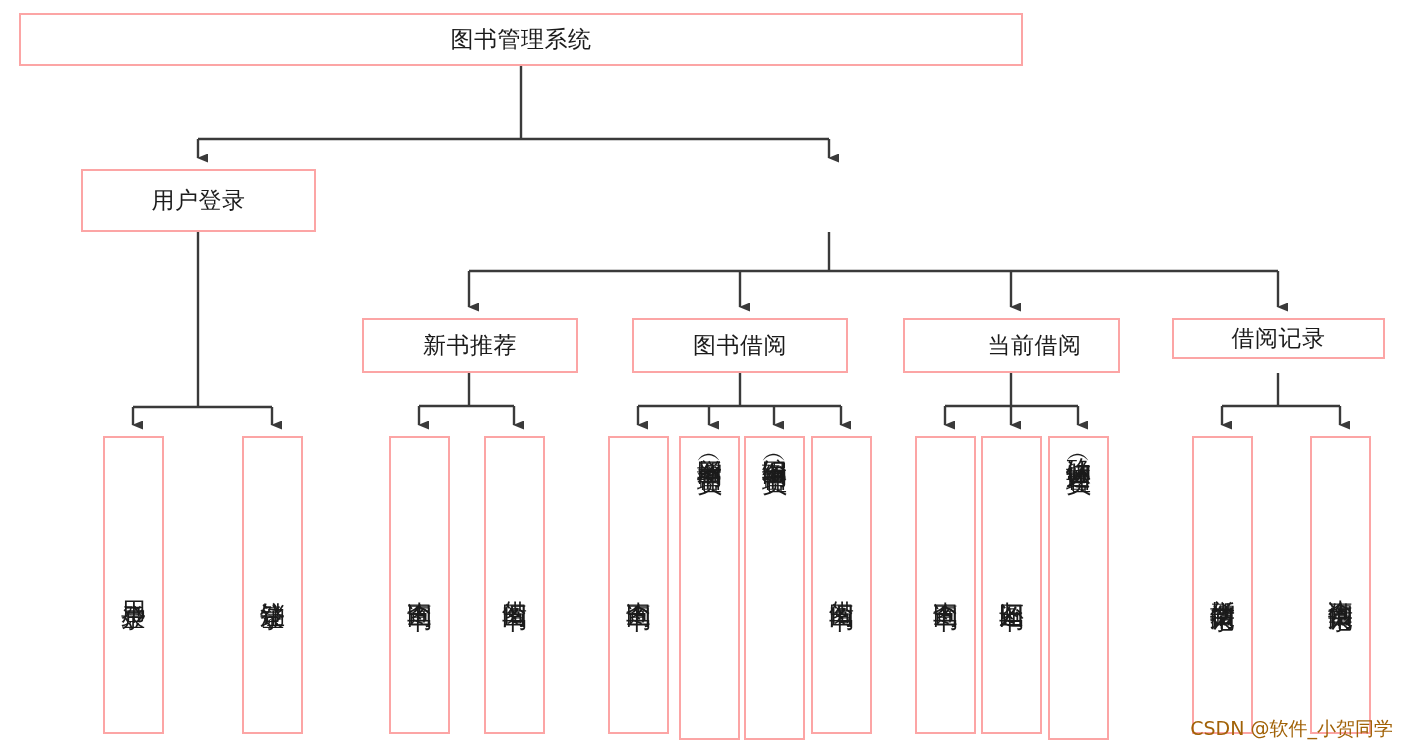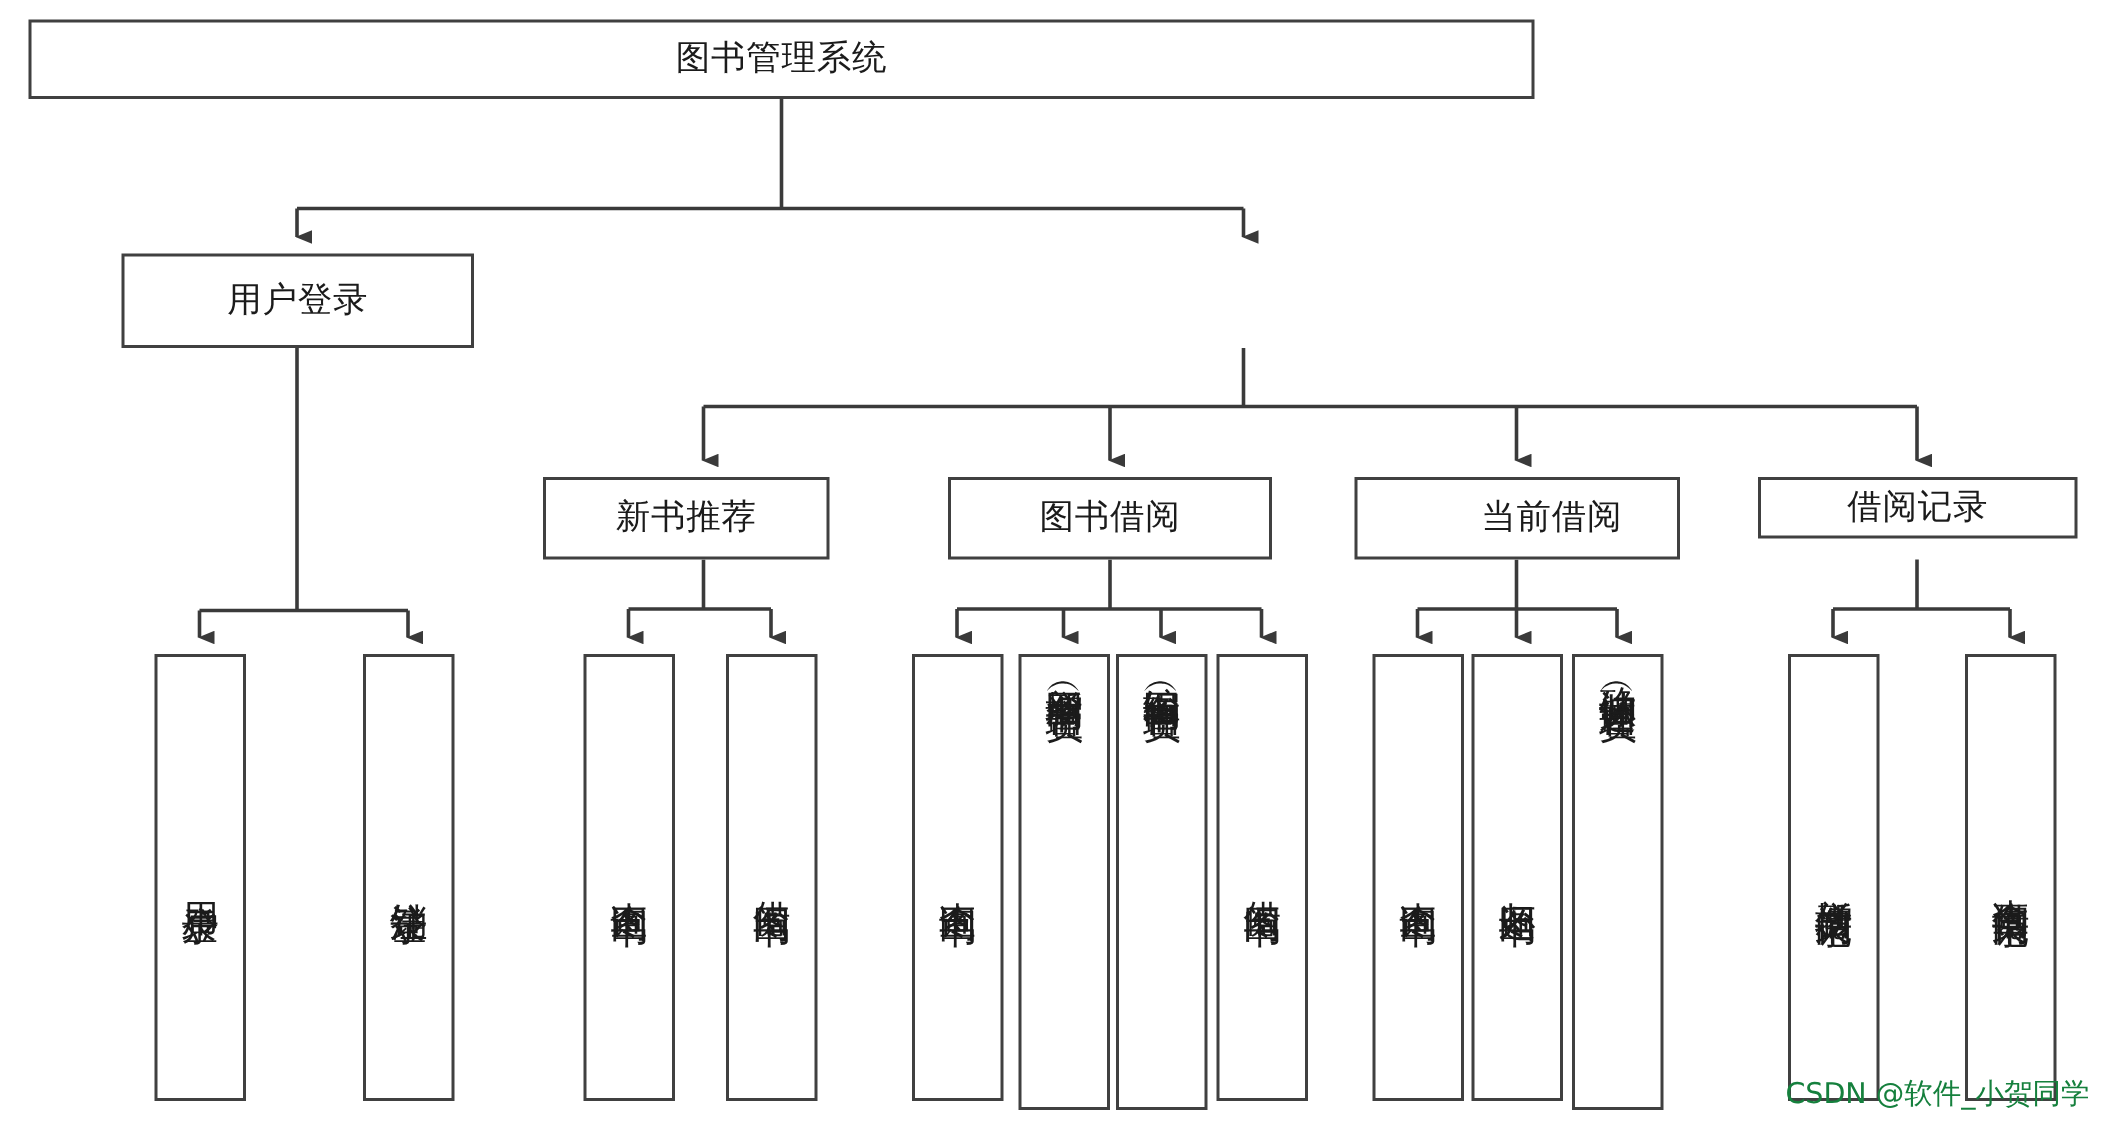--- a/index.html
+++ b/index.html
@@ -17,21 +17,21 @@
   }
   svg.edges {
     position: absolute;
     left: 0; top: 0;
     width: 1405px;
     height: 747px;
   }
   .node {
     position: absolute;
     box-sizing: border-box;
-    border: 2px solid #404040;
+    border: 2px solid #fca5a5;
     background: #ffffff;
     display: flex;
     align-items: center;
     justify-content: center;
     color: #1b1b1b;
     z-index: 2;
   }
   .node .label {
     text-align: center;
     line-height: 1.18;
@@ -54,21 +54,21 @@
     white-space: nowrap;
   }
   .node.vert.mid {
     align-items: center;
   }
   .watermark {
     position: absolute;
     right: 12px;
     bottom: 5px;
     font-size: 19px;
-    color: #15803d;
+    color: #a16207;
     z-index: 5;
     white-space: nowrap;
     font-family: "DejaVu Sans", sans-serif;
   }
 </style>
 </head>
 <body>
 
 <div id="canvas">
 
@@ -123,21 +123,21 @@
   </svg>
 
   <div class="node horiz" id="n-root" style="left: 19px; top: 13px; width: 1004px; height: 53px;">
     <span class="label">图书管理系统</span>
   </div>
 
   <div class="node horiz" id="n-l2-0" style="left: 81px; top: 169px; width: 235px; height: 63px;">
     <span class="label">用户登录</span>
   </div>
 
-  <div class="node horiz" id="n-l3-0" style="left: 362px; top: 318px; width: 191px; height: 55px;">
+  <div class="node horiz" id="n-l3-0" style="left: 362px; top: 318px; width: 216px; height: 55px;">
     <span class="label">新书推荐</span>
   </div>
   <div class="node horiz" id="n-l3-1" style="left: 632px; top: 318px; width: 216px; height: 55px;">
     <span class="label">图书借阅</span>
   </div>
   <div class="node horiz" id="n-l3-2" style="left: 903px; top: 318px; width: 217px; height: 55px; padding-left: 46px;">
     <span class="label">当前借阅</span>
   </div>
   <div class="node horiz" id="n-l3-3" style="left: 1172px; top: 318px; width: 213px; height: 41px;">
     <span class="label">借阅记录</span>

